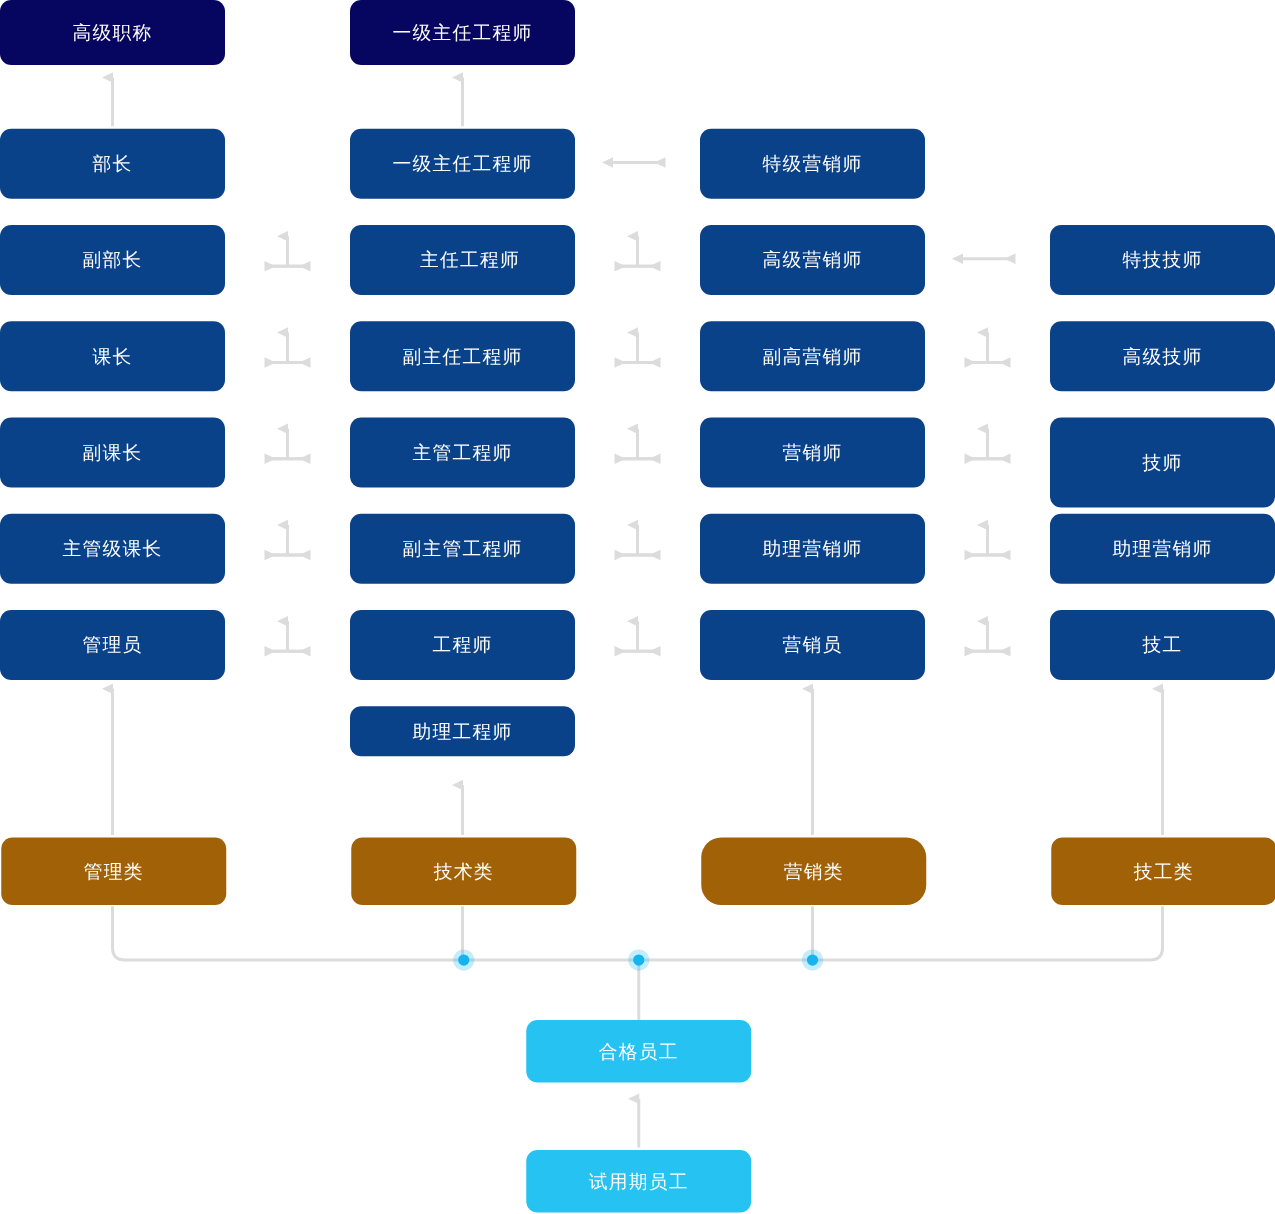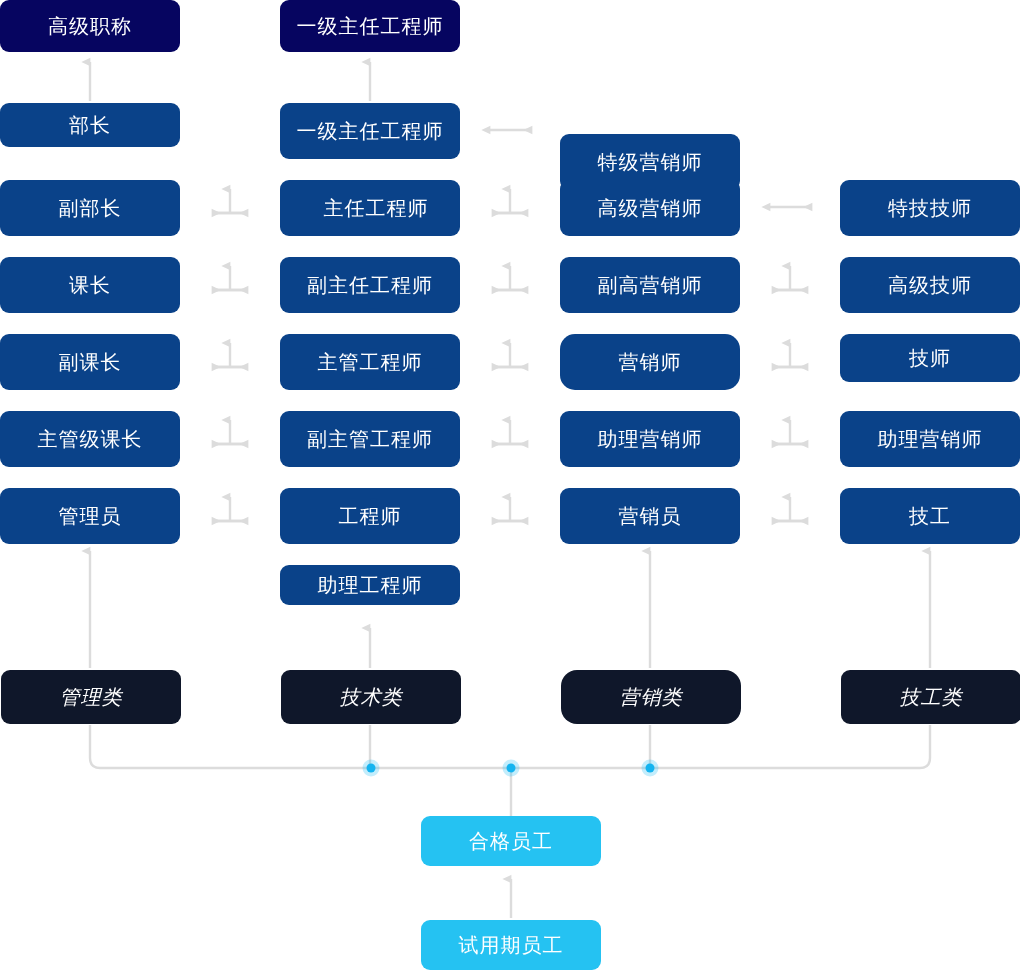--- a/index.html
+++ b/index.html
@@ -18,29 +18,29 @@
     background: #ffffff;
     overflow: hidden;
   }
   .node {
     position: absolute;
     border-radius: 9px;
     color: #ffffff;
     display: flex;
     align-items: center;
     justify-content: center;
-    font-size: 20px;
+    font-size: 15px;
     letter-spacing: 1px;
     line-height: 1;
     box-sizing: border-box;
     user-select: none;
   }
   .node.top      { background: #060560; }
   .node.rank     { background: #0a4289; }
-  .node.category { background: #0f172a; font-style: italic; }
+  .node.category { background: #a16207; }
   .node.base     { background: #25c2f2; }
 
   
   .conn {
     position: absolute;
     pointer-events: none;
   }
   .conn svg { display: block; overflow: visible; }
 
   .dot {
@@ -173,45 +173,45 @@
     </svg>
   </div>
 
   <div class="dot" style="left:371px;top:768px;"></div>
   <div class="dot" style="left:511px;top:768px;"></div>
   <div class="dot" style="left:650px;top:768px;"></div>
 
   <div class="node top" style="left:0px;top:0px;width:180px;height:52px;">高级职称</div>
   <div class="node top" style="left:280px;top:0px;width:180px;height:52px;">一级主任工程师</div>
 
-  <div class="node rank" style="left:0px;top:103px;width:180px;height:44px;">部长</div>
+  <div class="node rank" style="left:0px;top:103px;width:180px;height:56px;">部长</div>
   <div class="node rank" style="left:0px;top:180px;width:180px;height:56px;">副部长</div>
   <div class="node rank" style="left:0px;top:257px;width:180px;height:56px;">课长</div>
   <div class="node rank" style="left:0px;top:334px;width:180px;height:56px;">副课长</div>
   <div class="node rank" style="left:0px;top:411px;width:180px;height:56px;">主管级课长</div>
   <div class="node rank" style="left:0px;top:488px;width:180px;height:56px;">管理员</div>
 
   <div class="node rank" style="left:280px;top:103px;width:180px;height:56px;">一级主任工程师</div>
   <div class="node rank" style="left:280px;top:180px;width:180px;height:56px;padding-left:12px;">主任工程师</div>
   <div class="node rank" style="left:280px;top:257px;width:180px;height:56px;">副主任工程师</div>
   <div class="node rank" style="left:280px;top:334px;width:180px;height:56px;">主管工程师</div>
   <div class="node rank" style="left:280px;top:411px;width:180px;height:56px;">副主管工程师</div>
   <div class="node rank" style="left:280px;top:488px;width:180px;height:56px;">工程师</div>
   <div class="node rank" style="left:280px;top:565px;width:180px;height:40px;">助理工程师</div>
 
-  <div class="node rank" style="left:560px;top:103px;width:180px;height:56px;margin-top:31px;">特级营销师</div>
+  <div class="node rank" style="left:560px;top:103px;width:180px;height:56px;">特级营销师</div>
   <div class="node rank" style="left:560px;top:180px;width:180px;height:56px;">高级营销师</div>
   <div class="node rank" style="left:560px;top:257px;width:180px;height:56px;">副高营销师</div>
-  <div class="node rank" style="left:560px;top:334px;width:180px;height:56px;border-radius:15px;">营销师</div>
+  <div class="node rank" style="left:560px;top:334px;width:180px;height:56px;">营销师</div>
   <div class="node rank" style="left:560px;top:411px;width:180px;height:56px;">助理营销师</div>
   <div class="node rank" style="left:560px;top:488px;width:180px;height:56px;">营销员</div>
 
   <div class="node rank" style="left:840px;top:180px;width:180px;height:56px;">特技技师</div>
   <div class="node rank" style="left:840px;top:257px;width:180px;height:56px;">高级技师</div>
-  <div class="node rank" style="left:840px;top:334px;width:180px;height:48px;">技师</div>
+  <div class="node rank" style="left:840px;top:334px;width:180px;height:72px;">技师</div>
   <div class="node rank" style="left:840px;top:411px;width:180px;height:56px;">助理营销师</div>
   <div class="node rank" style="left:840px;top:488px;width:180px;height:56px;">技工</div>
 
   <div class="node category" style="left:1px;top:670px;width:180px;height:54px;">管理类</div>
   <div class="node category" style="left:281px;top:670px;width:180px;height:54px;">技术类</div>
   <div class="node category" style="left:561px;top:670px;width:180px;height:54px;border-radius:16px;">营销类</div>
   <div class="node category" style="left:841px;top:670px;width:180px;height:54px;">技工类</div>
 
   <div class="node base" style="left:421px;top:816px;width:180px;height:50px;">合格员工</div>
   <div class="node base" style="left:421px;top:920px;width:180px;height:50px;">试用期员工</div>

